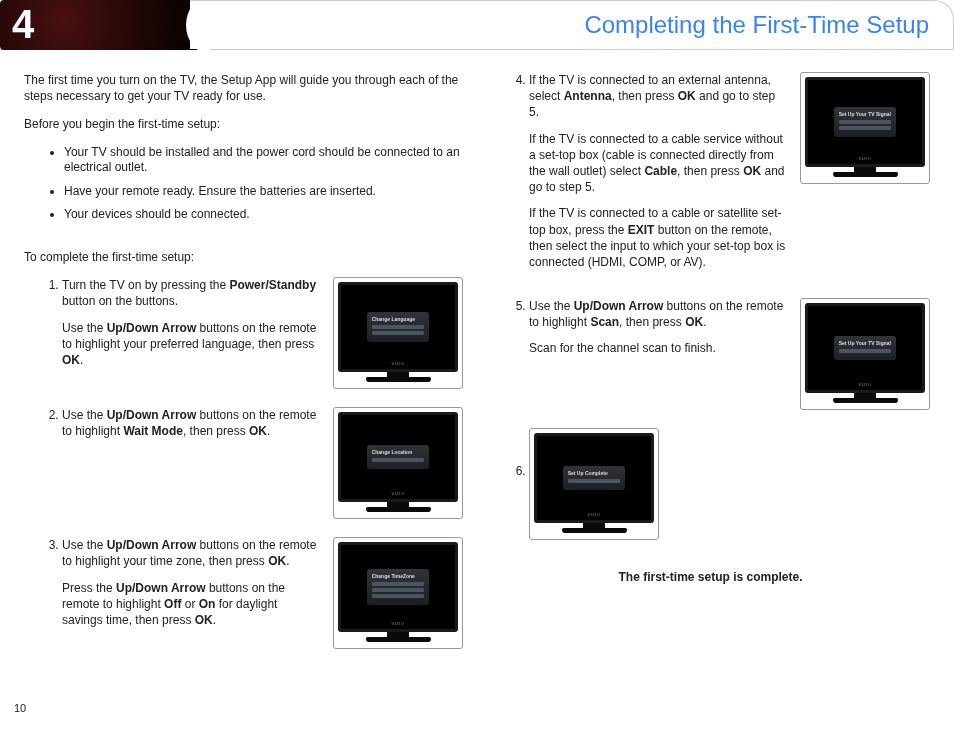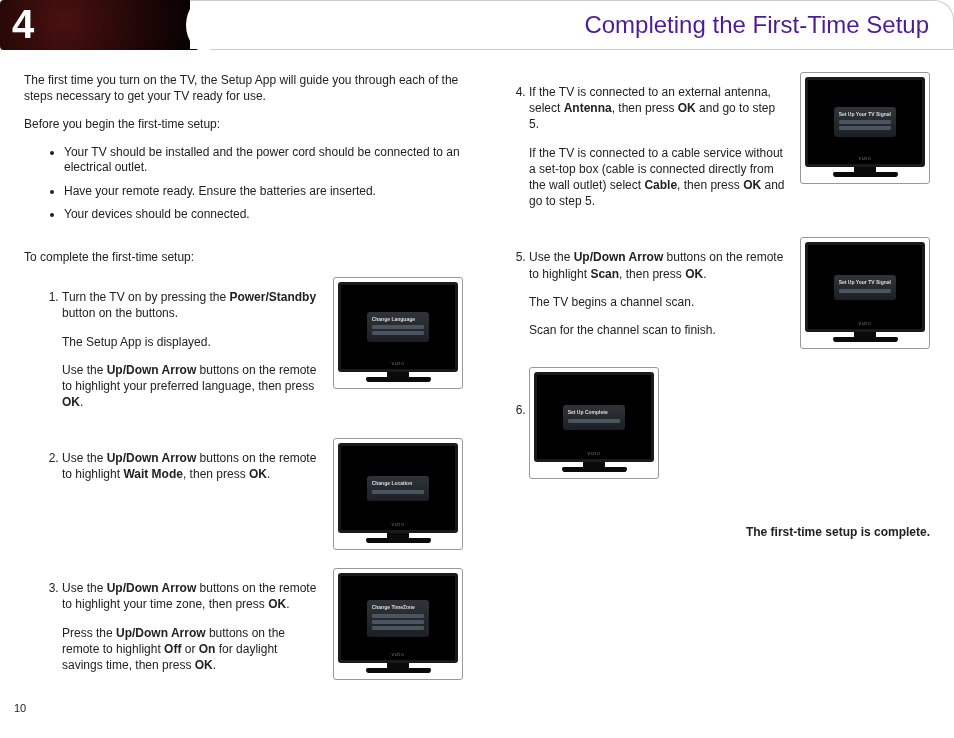--- a/index.html
+++ b/index.html
@@ -41,21 +41,21 @@
       border-radius: 50%;
     }
     .title-bar {
       flex: 1;
       display: flex;
       align-items: center;
       justify-content: flex-end;
       padding-right: 24px;
       font-size: 24px;
       font-weight: 300;
-      color: #4c1d95;
+      color: #3b82f6;
       border-top: 1px solid #ccc;
       border-right: 1px solid #ccc;
       border-top-right-radius: 20px;
       margin-left: -20px;
       background: #fff;
       z-index: 2;
     }
     .content {
       display: flex;
       gap: 28px;
@@ -68,21 +68,21 @@
     ul.bullets {
       list-style: disc;
       padding-left: 40px;
       margin-bottom: 26px;
     }
     ul.bullets li { margin-bottom: 8px; line-height: 1.3; }
     ol.steps { list-style: decimal; padding-left: 38px; }
     ol.steps > li { margin-bottom: 18px; }
     .step-row { display: flex; gap: 14px; align-items: flex-start; }
     .step-text { flex: 1; line-height: 1.35; }
-    .step-text p { margin-bottom: 10px; margin-top: 12px; }
+    .step-text p { margin-bottom: 10px; }
     .tv-thumb {
       width: 130px;
       flex-shrink: 0;
       border: 1px solid #999;
       border-radius: 3px;
       padding: 4px;
       background: #fff;
     }
     .tv {
       width: 100%;
@@ -124,23 +124,23 @@
     .tv-stand-neck {
       width: 22px; height: 6px; background: #0a0a0a;
     }
     .tv-stand-base {
       width: 65px; height: 5px; background: #0a0a0a;
       border-radius: 2px 2px 4px 4px;
       margin-top: -1px;
     }
     .tv-stand-wrap { display: flex; flex-direction: column; align-items: center; }
     .complete-msg {
-      text-align: right;
+      text-align: center;
       font-weight: bold;
-      margin-top: 46px;
+      margin-top: 30px;
     }
     .page-num {
       position: absolute;
       bottom: 24px;
       left: 14px;
       font-size: 11px;
     }
     .brand {
       position: absolute;
       bottom: 3px; left: 50%;
@@ -165,21 +165,20 @@
       <li>Have your remote ready. Ensure the batteries are inserted.</li>
       <li>Your devices should be connected.</li>
     </ul>
     <p class="intro">To complete the first-time setup:</p>
 
     <ol class="steps">
       <li>
         <div class="step-row">
           <div class="step-text">
             <p><span>Turn the TV on by pressing the </span><strong>Power/Standby</strong><span> button on the buttons.</span></p>
-            <p>The Setup App is displayed.</p>
             <p><span>Use the </span><strong>Up/Down Arrow</strong><span> buttons on the remote to highlight your preferred language, then press </span><strong>OK</strong><span>.</span></p>
           </div>
           <div class="tv-thumb">
             <div class="tv">
                 <div class="tv-screen-box">
                   <div class="tv-screen-title">Change Language</div>
                   <div class="tv-screen-row"></div>
                   <div class="tv-screen-row"></div>
                 </div>
                 <span class="brand">VIZIO</span>
@@ -243,20 +242,21 @@
     </ol>
   </div>
 
   <div class="col">
     <ol class="steps" start="4">
       <li>
         <div class="step-row">
           <div class="step-text">
             <p><span>If the TV is connected to an external antenna, select </span><strong>Antenna</strong><span>, then press </span><strong>OK</strong><span> and go to step 5.</span></p>
             <p><span>If the TV is connected to a cable service without a set-top box (cable is connected directly from the wall outlet) select </span><strong>Cable</strong><span>, then press </span><strong>OK</strong><span> and go to step 5.</span></p>
+            <p><span>If the TV is connected to a cable or satellite set-top box, press the </span><strong>EXIT</strong><span> button on the remote, then select the input to which your set-top box is connected (HDMI, COMP, or AV).</span></p>
           </div>
           <div class="tv-thumb">
             <div class="tv">
                 <div class="tv-screen-box">
                   <div class="tv-screen-title">Set Up Your TV Signal</div>
                   <div class="tv-screen-row"></div>
                   <div class="tv-screen-row"></div>
                 </div>
                 <span class="brand">VIZIO</span>
               </div>
@@ -266,21 +266,20 @@
                   <div class="tv-stand-base"></div>
                 </div>
               </div>
           </div>
         </div>
       </li>
       <li>
         <div class="step-row">
           <div class="step-text">
             <p><span>Use the </span><strong>Up/Down Arrow</strong><span> buttons on the remote to highlight </span><strong>Scan</strong><span>, then press </span><strong>OK</strong><span>.</span></p>
-            <p>The TV begins a channel scan.</p>
             <p>Scan for the channel scan to finish.</p>
           </div>
           <div class="tv-thumb">
             <div class="tv">
                 <div class="tv-screen-box">
                   <div class="tv-screen-title">Set Up Your TV Signal</div>
                   <div class="tv-screen-row"></div>
                 </div>
                 <span class="brand">VIZIO</span>
               </div>

